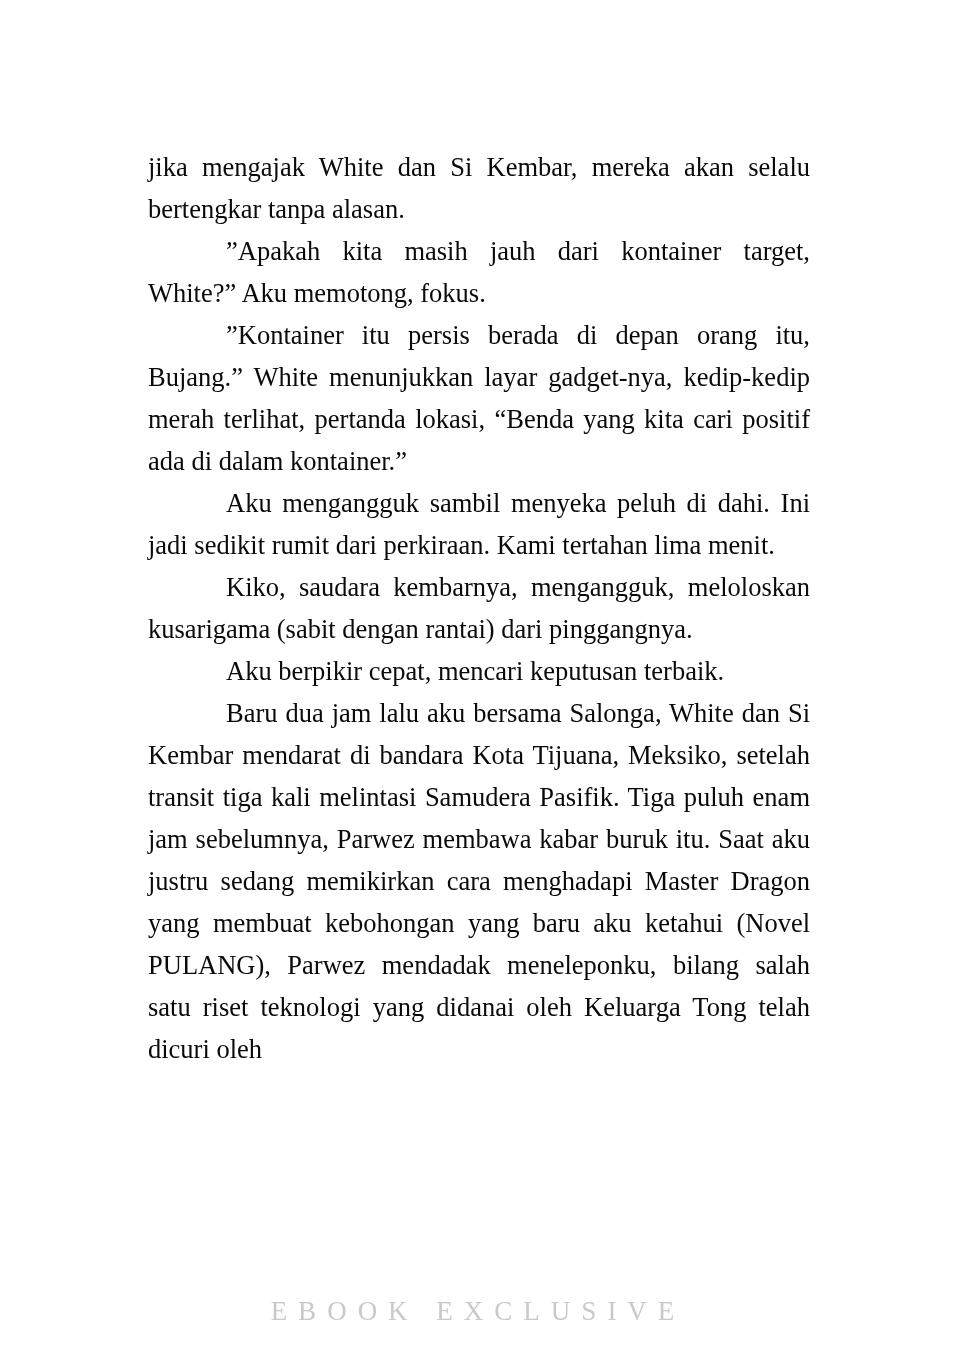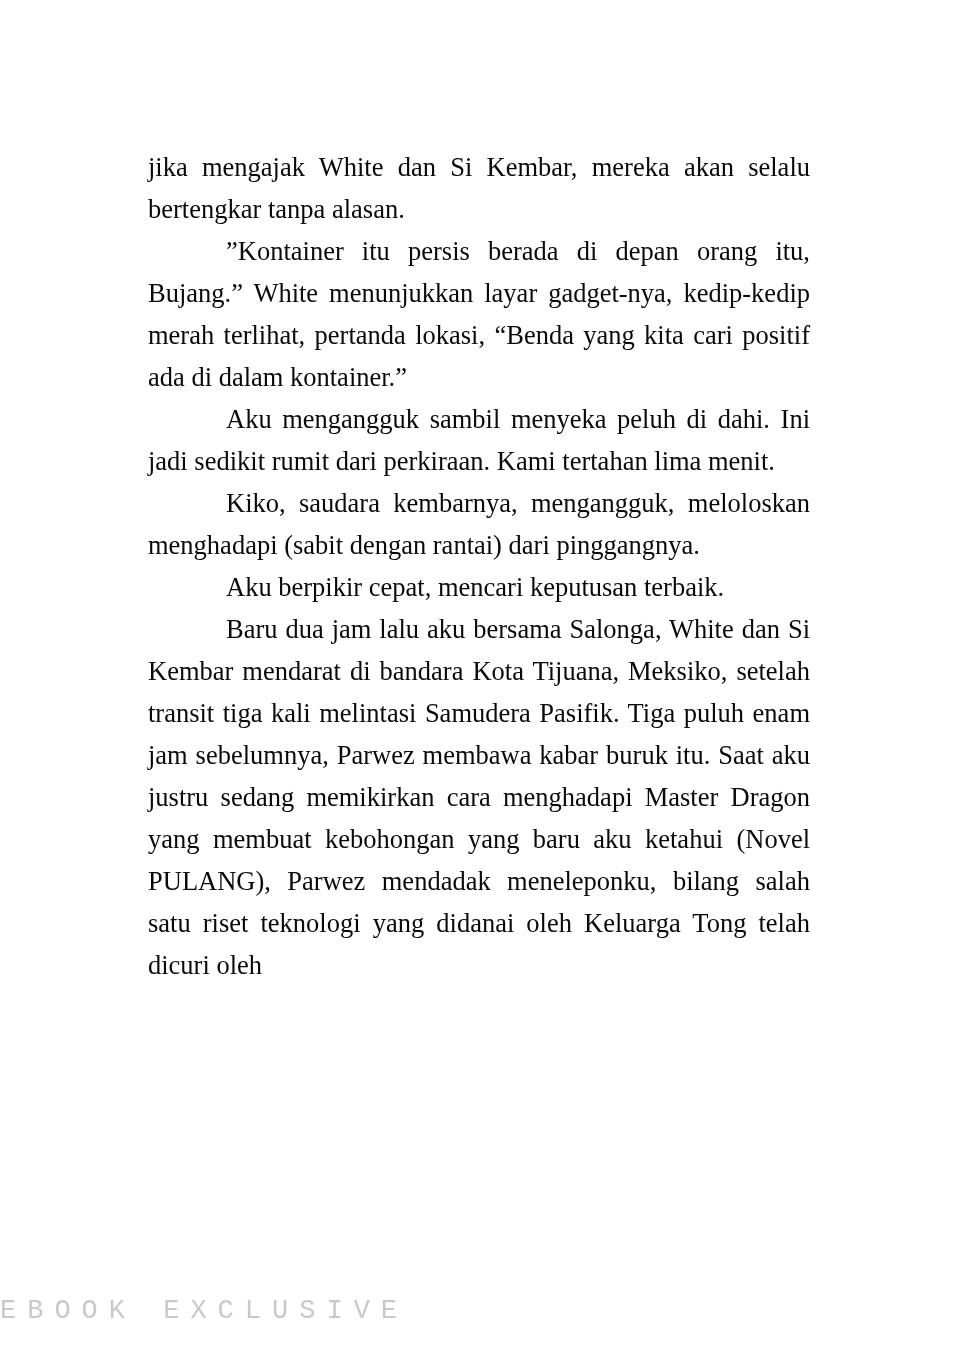--- a/index.html
+++ b/index.html
@@ -44,52 +44,55 @@
 
   .para em,
   .italic {
   }
 
   .watermark {
     position: absolute;
     left: 0;
     top: 1296px;
     width: 956px;
-    text-align: left;
-    font-family: Liberation Mono, monospace;
+    text-align: center;
+    font-family: Liberation Serif, serif;
     font-size: 27px;
     letter-spacing: 11px;
     color: #c9c9c9;
     font-weight: 400;
     white-space: pre;
   }
 </style>
 </head>
 <body>
 
 <div class="page">
 
   <div class="text-column">
 
     <p class="para">
       <span>jika mengajak White dan Si Kembar, mereka akan selalu bertengkar tanpa alasan.</span>
     </p>
 
+    <p class="para indented">
+      <span>”Apakah kita masih jauh dari kontainer target, White?” Aku memotong, fokus.</span>
+    </p>
 
     <p class="para indented">
       <span>”Kontainer itu persis berada di depan orang itu, Bujang.” White menunjukkan layar </span><span class="italic">gadget</span><span>-nya, kedip-kedip merah terlihat, pertanda lokasi, “Benda yang kita cari positif ada di dalam kontainer.”</span>
     </p>
 
     <p class="para indented">
       <span>Aku mengangguk sambil menyeka peluh di dahi. Ini jadi sedikit rumit dari perkiraan. Kami tertahan lima menit.</span>
     </p>
 
 
     <p class="para indented">
-      <span>Kiko, saudara kembarnya, mengangguk, meloloskan </span><span class="italic">menghadapi</span><span> (sabit dengan rantai) dari pinggangnya.</span>
+      <span>Kiko, saudara kembarnya, mengangguk, meloloskan </span><span class="italic">kusarigama</span><span> (sabit dengan rantai) dari pinggangnya.</span>
     </p>
 
     <p class="para indented">
       <span>Aku berpikir cepat, mencari keputusan terbaik.</span>
     </p>
 
     <p class="para indented">
       <span>Baru dua jam lalu aku bersama Salonga, White dan Si Kembar mendarat di bandara Kota Tijuana, Meksiko, setelah transit tiga kali melintasi Samudera Pasifik. Tiga puluh enam jam sebelumnya, Parwez membawa kabar buruk itu. Saat aku justru sedang memikirkan cara menghadapi Master Dragon yang membuat kebohongan yang baru aku ketahui (Novel PULANG), Parwez mendadak meneleponku, bilang salah satu riset teknologi yang didanai oleh Keluarga Tong telah dicuri oleh</span>
     </p>
 

